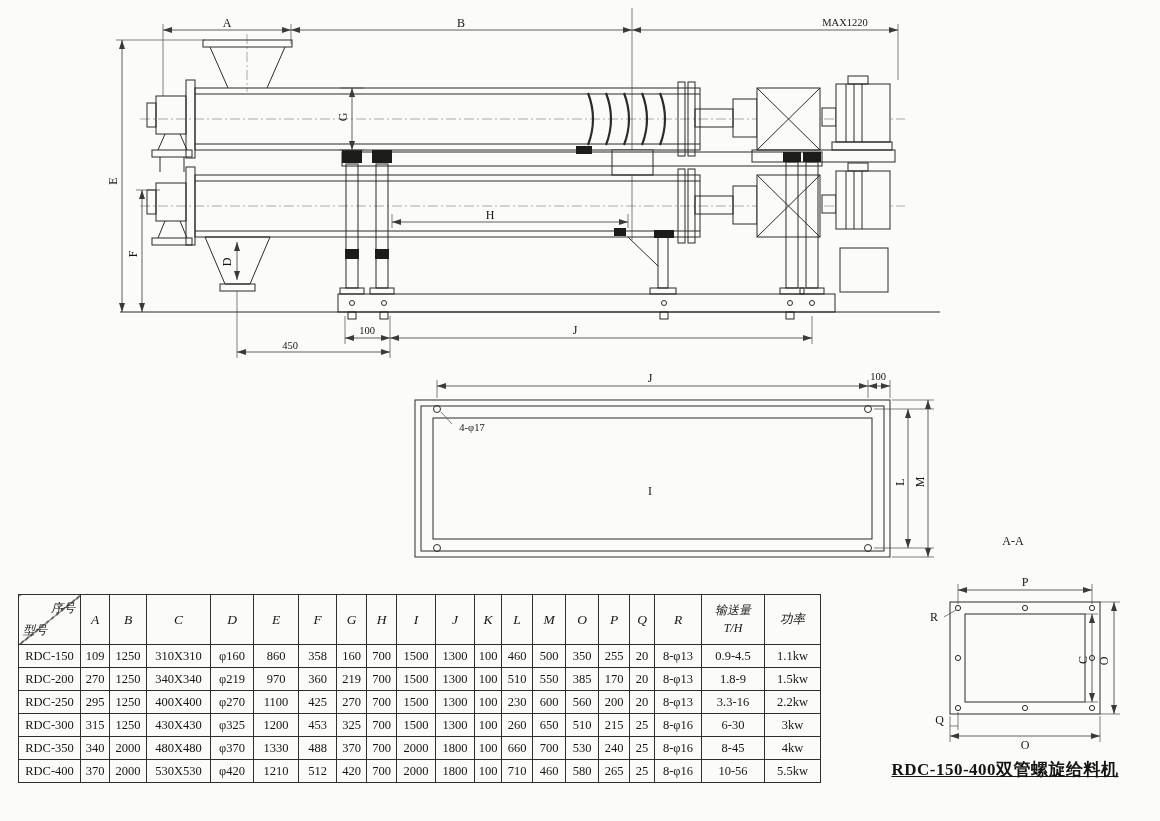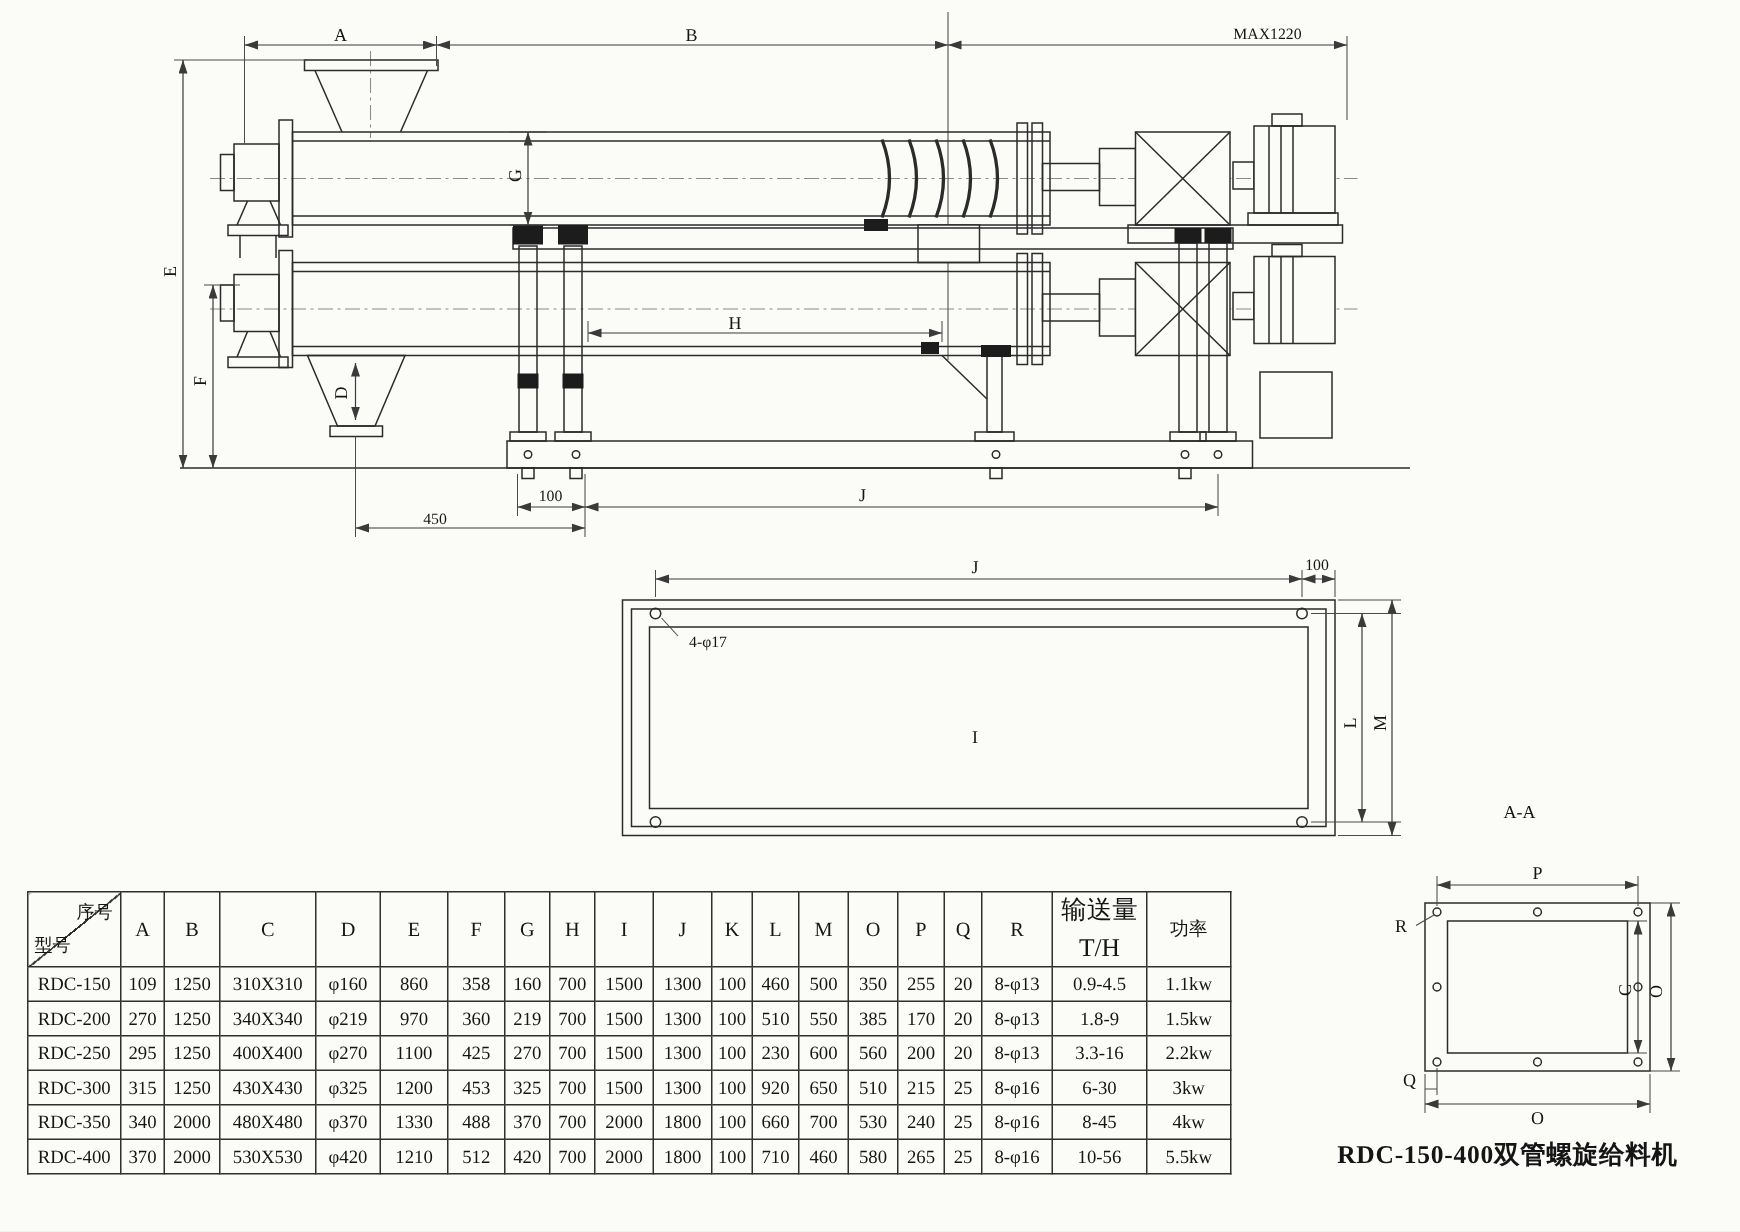--- a/index.html
+++ b/index.html
@@ -12,32 +12,32 @@
   .ext{stroke:#4a4a4a;stroke-width:.7;}
   .cl{stroke:#8a8a8a;stroke-width:.7;stroke-dasharray:10 3 2 3;}
   .thick{stroke-width:2.2;}
   .solid{fill:#1c1c1c;stroke:none;}
   .paper{fill:#fbfbf8;}
   
   .spec-table-wrap{position:absolute;left:18px;top:594px;}
   table.spec{border-collapse:collapse;table-layout:fixed;width:784px;font-size:12.5px;}
   table.spec th,table.spec td{border:1px solid #2f2f2f;text-align:center;vertical-align:middle;
         padding:0;font-weight:normal;overflow:hidden;white-space:nowrap;}
-  table.spec thead tr{height:50px;}
+  table.spec thead tr{height:50px;font-style:italic;}
   table.spec tbody tr{height:23px;margin-left:32px;}
   th.col-h{font-size:13.5px;}
   th.corner{position:relative;
      background:linear-gradient(to bottom right,transparent calc(50% - .6px),
        #2f2f2f calc(50% - .6px),#2f2f2f calc(50% + .6px),transparent calc(50% + .6px));}
   .c-top{position:absolute;top:5px;right:5px;font-size:12px;}
   .c-bot{position:absolute;bottom:5px;left:4px;font-size:12px;margin-top:48px;}
-  th.two-line span{display:block;line-height:1.45;font-size:17px;}
+  th.two-line span{display:block;line-height:1.45;font-size:12px;}
   
   .drawing-title{position:absolute;left:872px;top:758px;width:266px;text-align:center;
-      font-size:17px;font-weight:600;letter-spacing:.5px;}
+      font-size:17px;font-weight:600;letter-spacing:.5px;text-decoration:underline;}
 </style>
 </head>
 <body>
 
 <div class="page">
 
 <svg width="1160" height="821" viewBox="0 0 1160 821">
   <defs>
     <marker id="arr" markerWidth="12" markerHeight="8" refX="9" refY="3" orient="auto-start-reverse" markerUnits="userSpaceOnUse">
       <path d="M0,0 L9,3 L0,6 Z" fill="#3a3a3a"></path>
@@ -426,21 +426,21 @@
             <td>1250</td>
             <td>430X430</td>
             <td>φ325</td>
             <td>1200</td>
             <td>453</td>
             <td>325</td>
             <td>700</td>
             <td>1500</td>
             <td>1300</td>
             <td>100</td>
-            <td>920</td>
+            <td>260</td>
             <td>650</td>
             <td>510</td>
             <td>215</td>
             <td>25</td>
             <td>8-φ16</td>
             <td>6-30</td>
             <td>3kw</td>
           </tr>
           <tr>
             <td>RDC-350</td>

